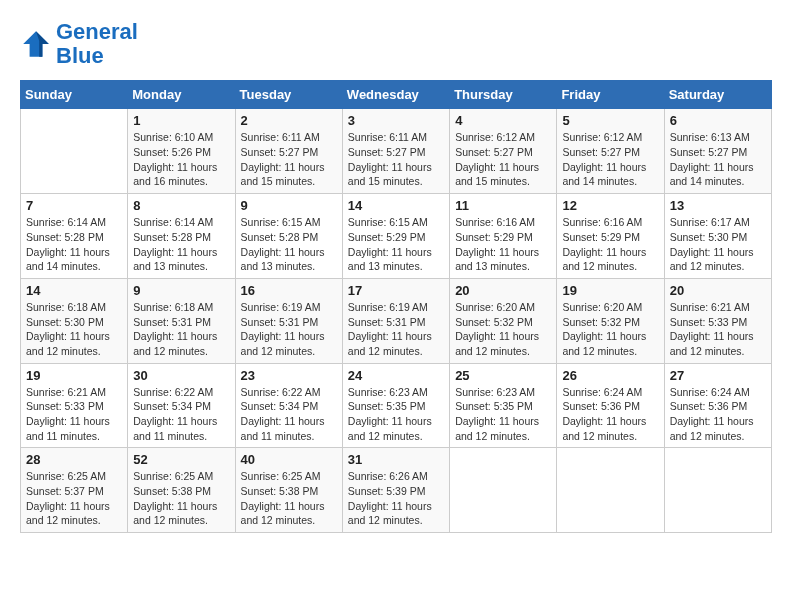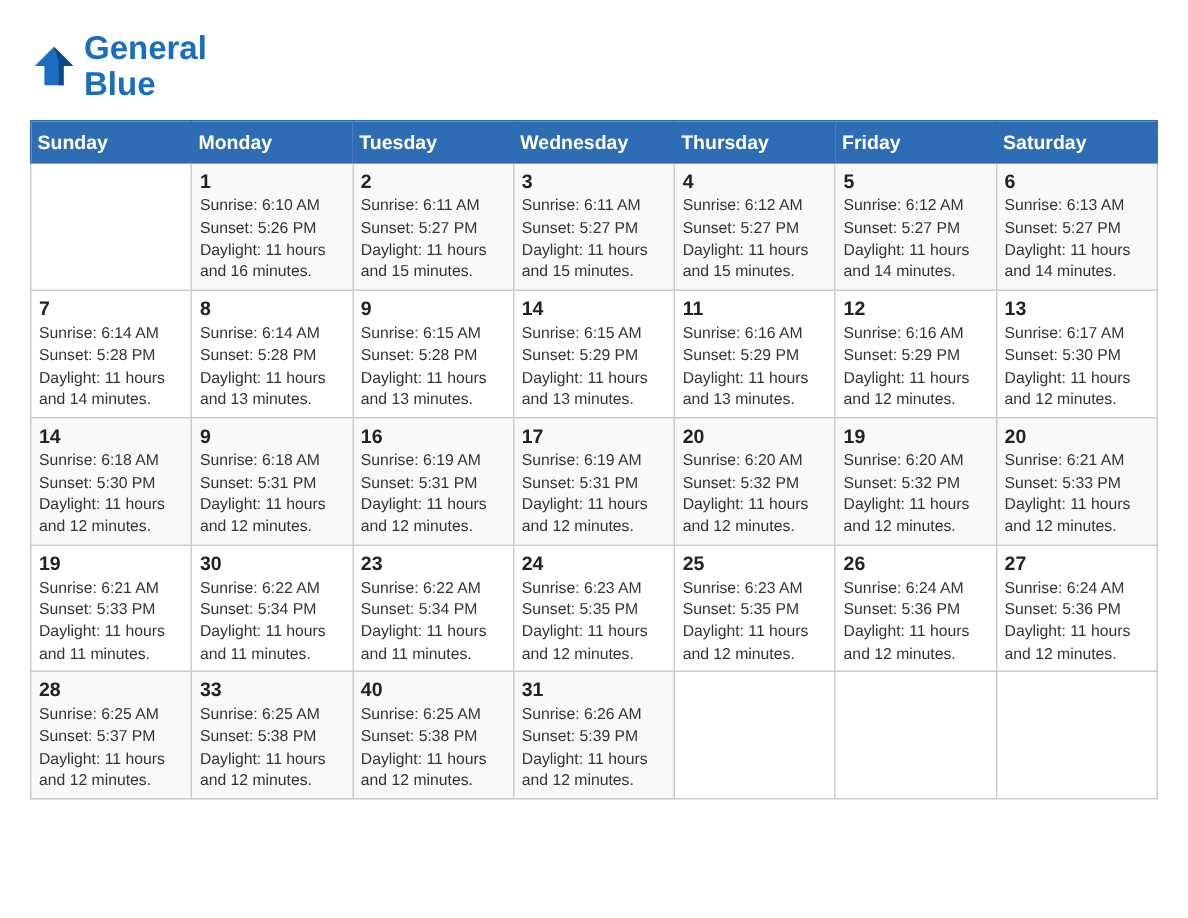--- a/index.html
+++ b/index.html
@@ -236,21 +236,21 @@
           <span class="day-number">27</span>
           <div class="day-info">Sunrise: 6:24 AM<br>Sunset: 5:36 PM<br>Daylight: 11 hours<br>and 12 minutes.</div>
         </td>
       </tr>
       <tr>
         <td>
           <span class="day-number">28</span>
           <div class="day-info">Sunrise: 6:25 AM<br>Sunset: 5:37 PM<br>Daylight: 11 hours<br>and 12 minutes.</div>
         </td>
         <td>
-          <span class="day-number">33</span>
+          <span class="day-number">52</span>
           <div class="day-info">Sunrise: 6:25 AM<br>Sunset: 5:38 PM<br>Daylight: 11 hours<br>and 12 minutes.</div>
         </td>
         <td>
           <span class="day-number">40</span>
           <div class="day-info">Sunrise: 6:25 AM<br>Sunset: 5:38 PM<br>Daylight: 11 hours<br>and 12 minutes.</div>
         </td>
         <td>
           <span class="day-number">31</span>
           <div class="day-info">Sunrise: 6:26 AM<br>Sunset: 5:39 PM<br>Daylight: 11 hours<br>and 12 minutes.</div>
         </td>

